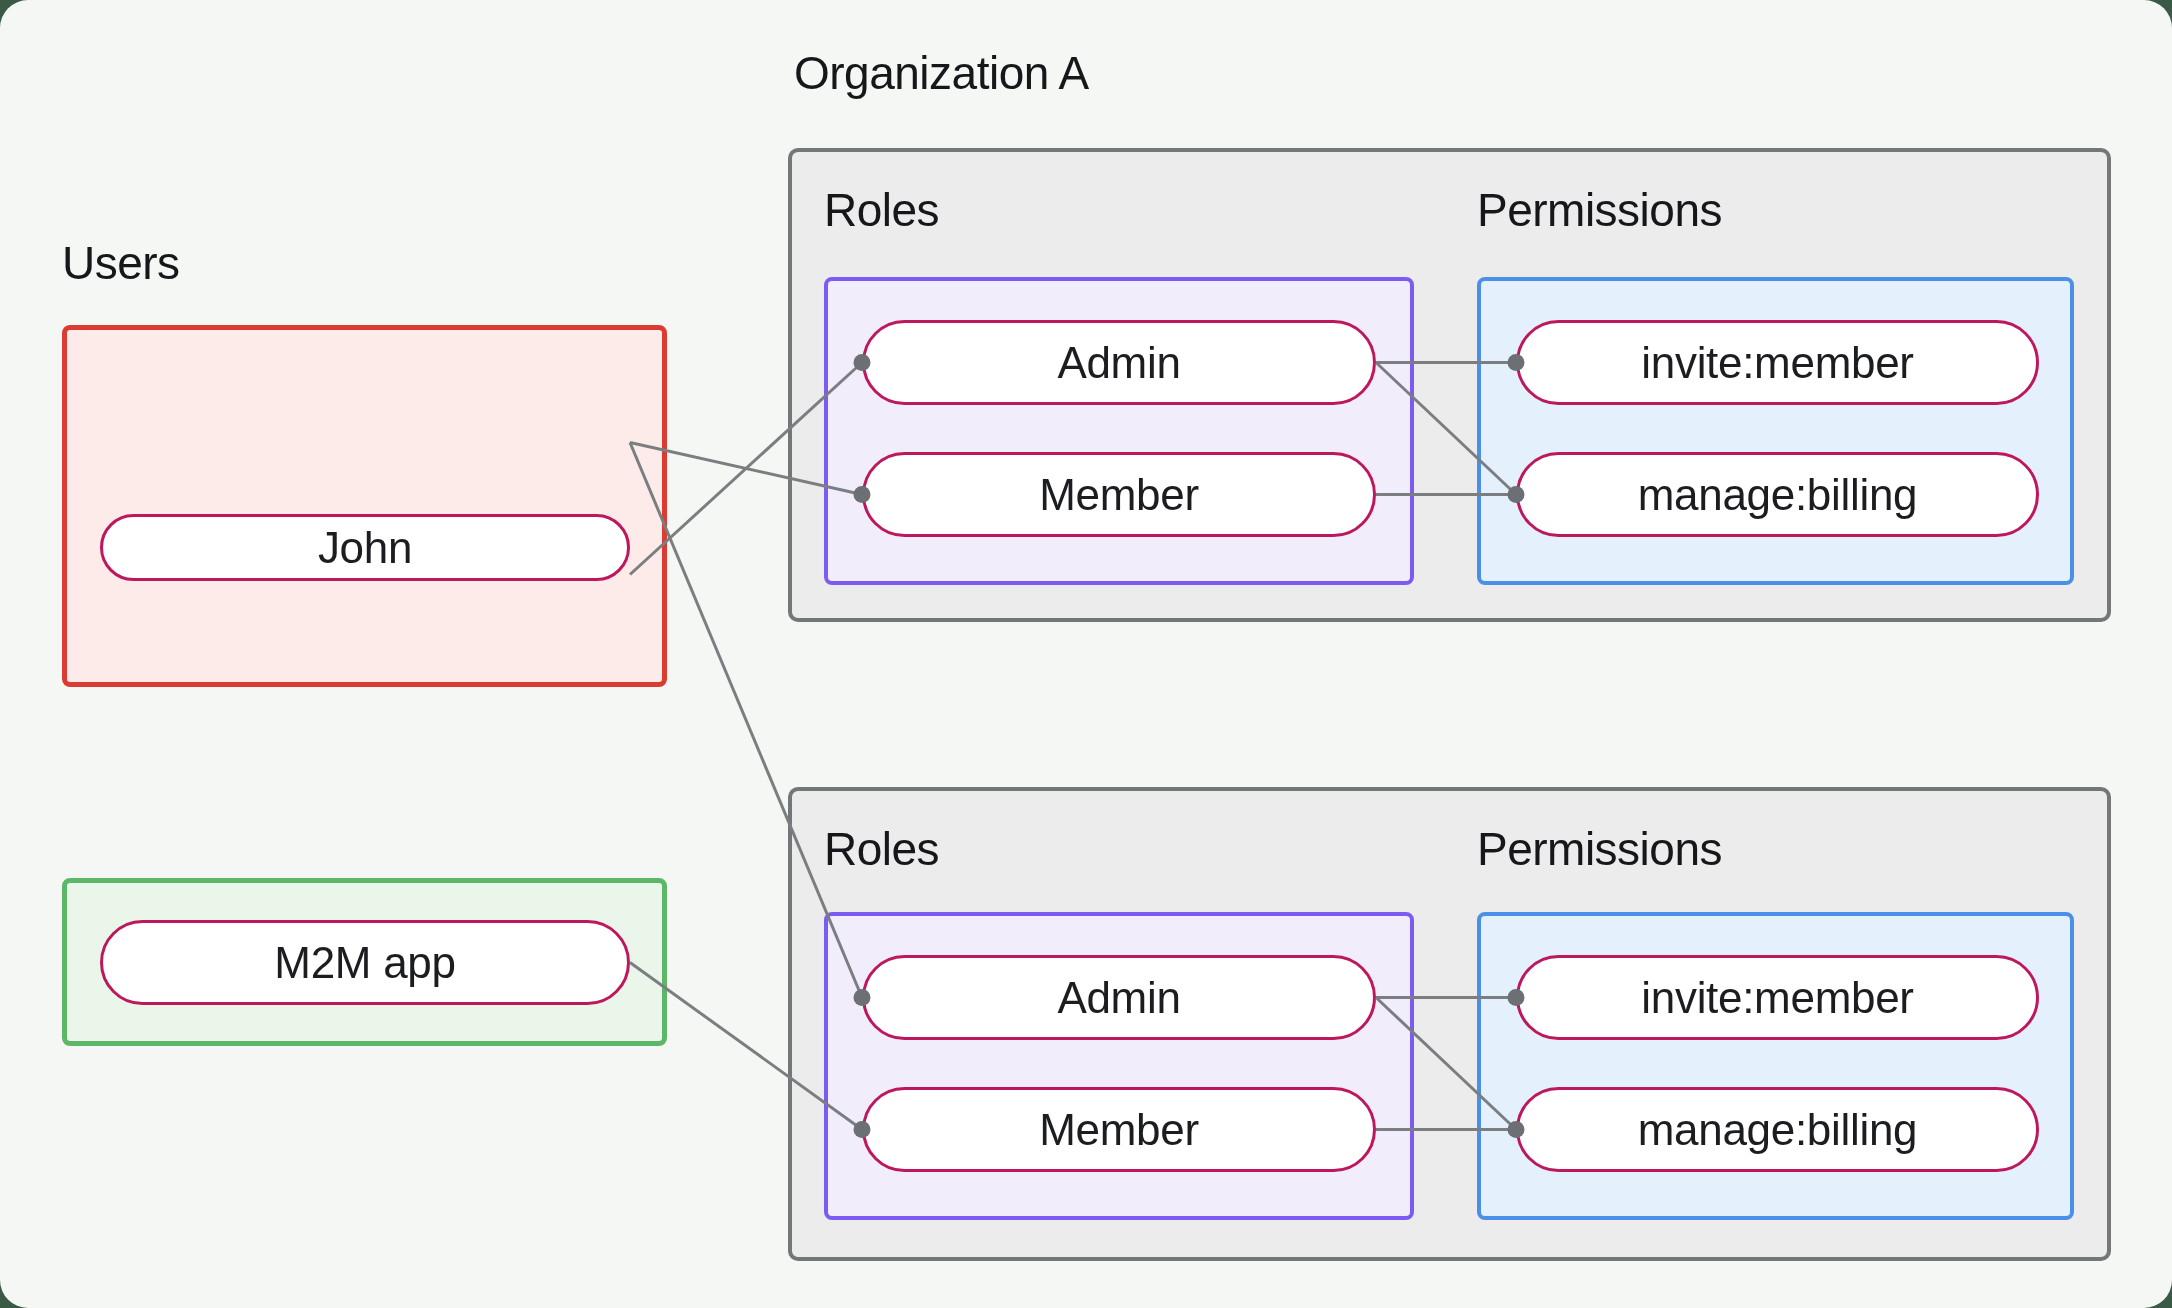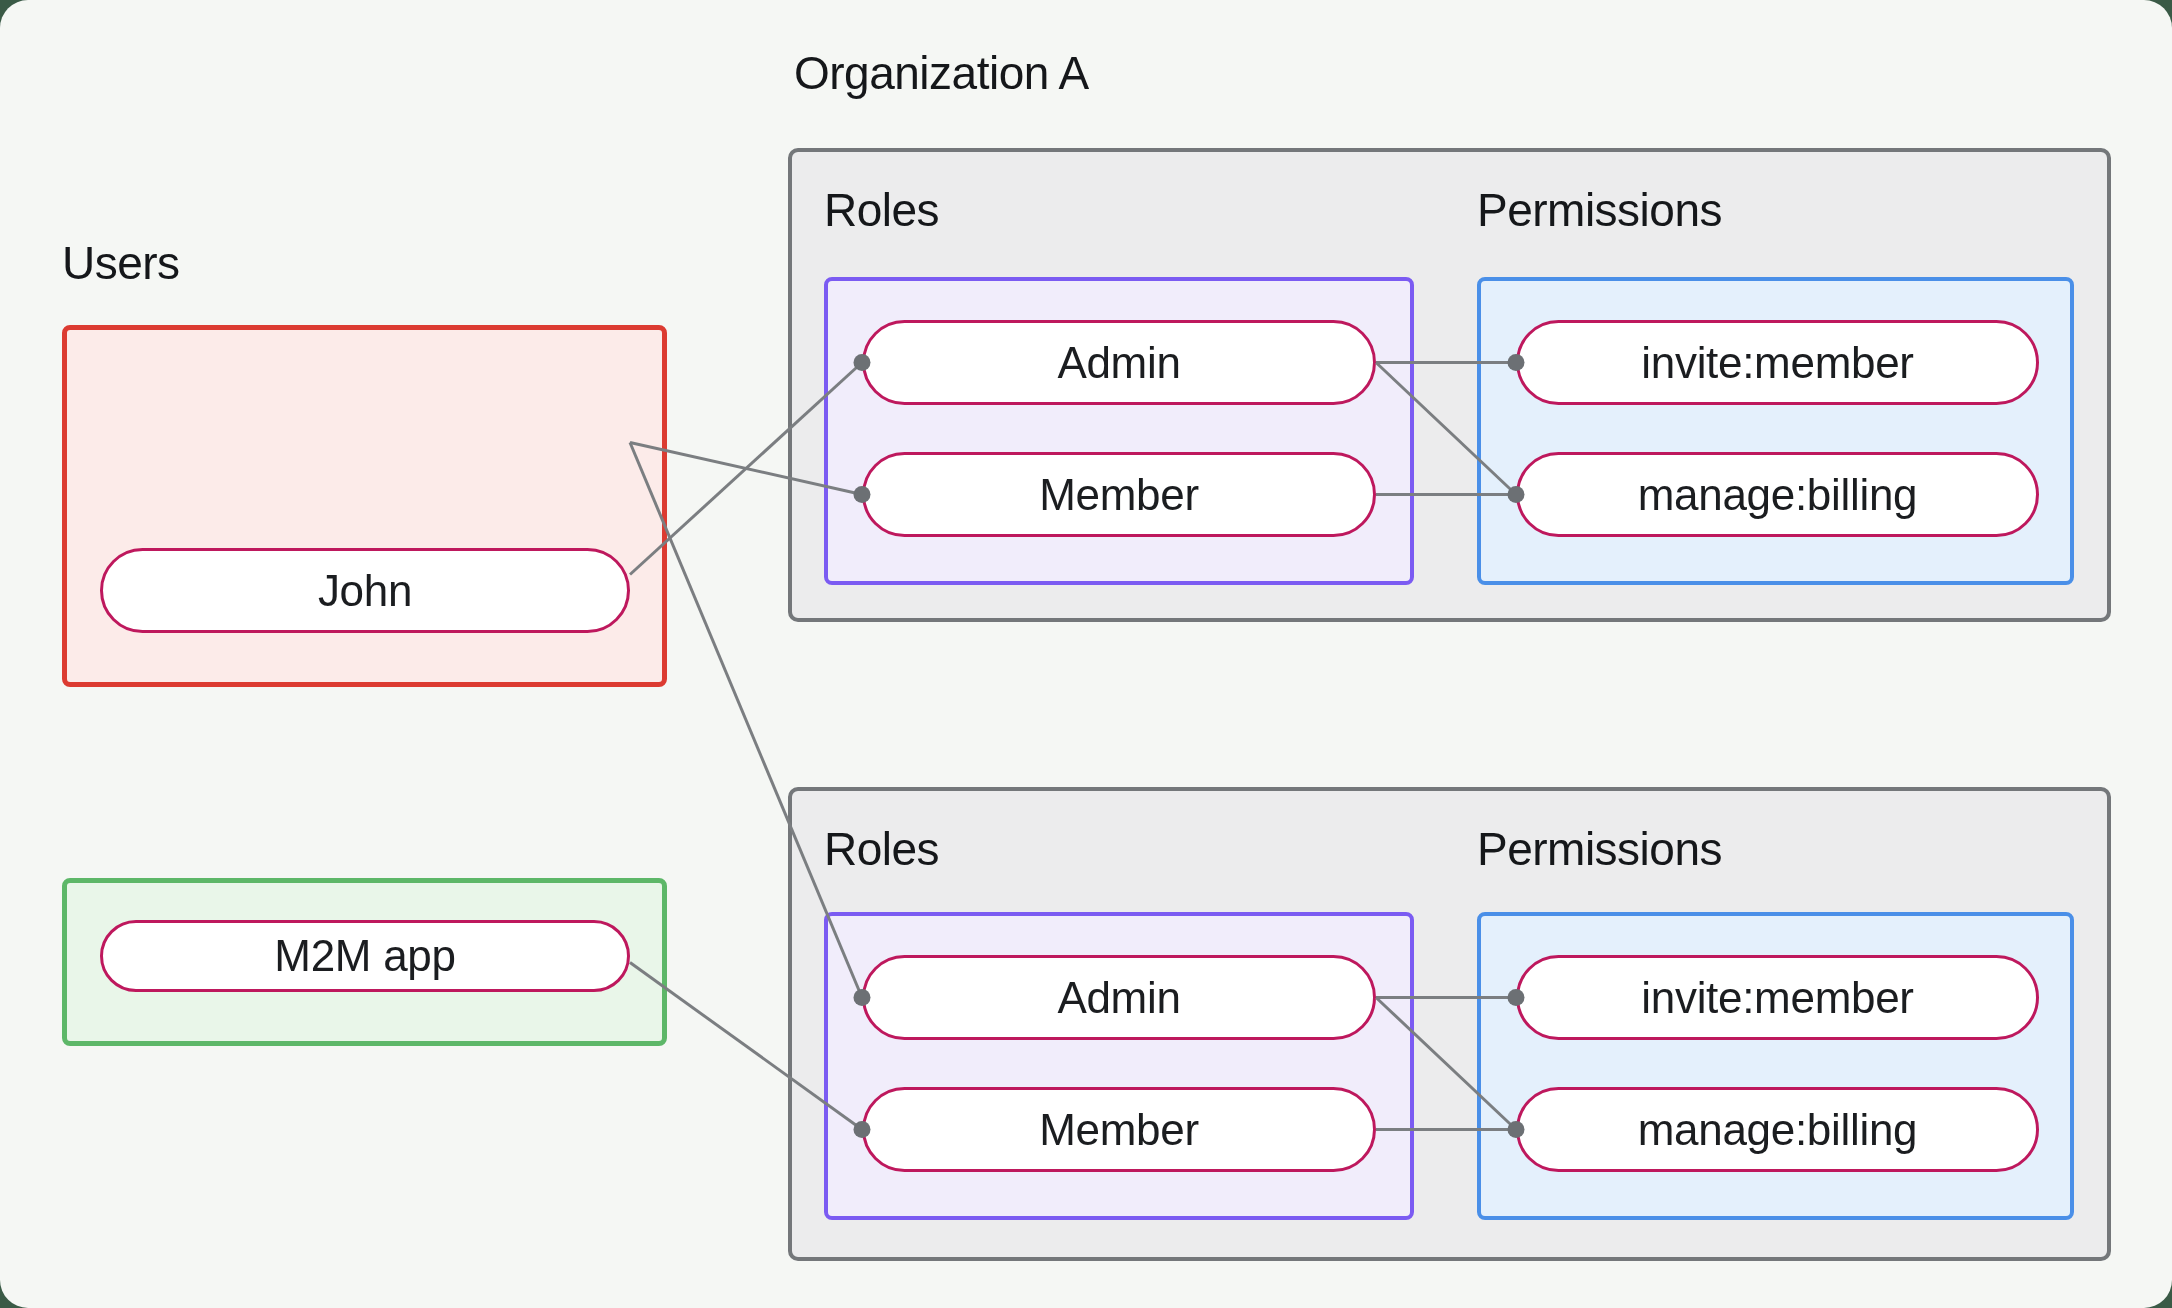--- a/index.html
+++ b/index.html
@@ -64,28 +64,28 @@
 <body>
 
 <div class="stage">
   <div class="card">
 
     <div class="section-label" style="left:62px;top:240px;">Users</div>
 
     <div class="group-box users-box" style="left:62px;top:325px;width:605px;height:362px;"></div>
 
 
-    <div class="pill" style="left:100px;top:548px;width:530px;height:85px;">
+    <div class="pill" style="left:100px;top:514px;width:530px;height:67px;">
       <span>John</span>
     </div>
 
 
     <div class="group-box m2m-box" style="left:62px;top:878px;width:605px;height:168px;"></div>
 
-    <div class="pill" style="left:100px;top:920px;width:530px;height:72px;text-align:right;">
+    <div class="pill" style="left:100px;top:920px;width:530px;height:85px;text-align:right;">
       <span>M2M app</span>
     </div>
 
     <div class="section-label" style="left:794px;top:50px;">Organization A</div>
 
     <div class="group-box org-box" style="left:788px;top:148px;width:1323px;height:474px;"></div>
 
     <div class="section-label" style="left:824px;top:187px;">Roles</div>
 
     <div class="section-label" style="left:1477px;top:187px;">Permissions</div>

